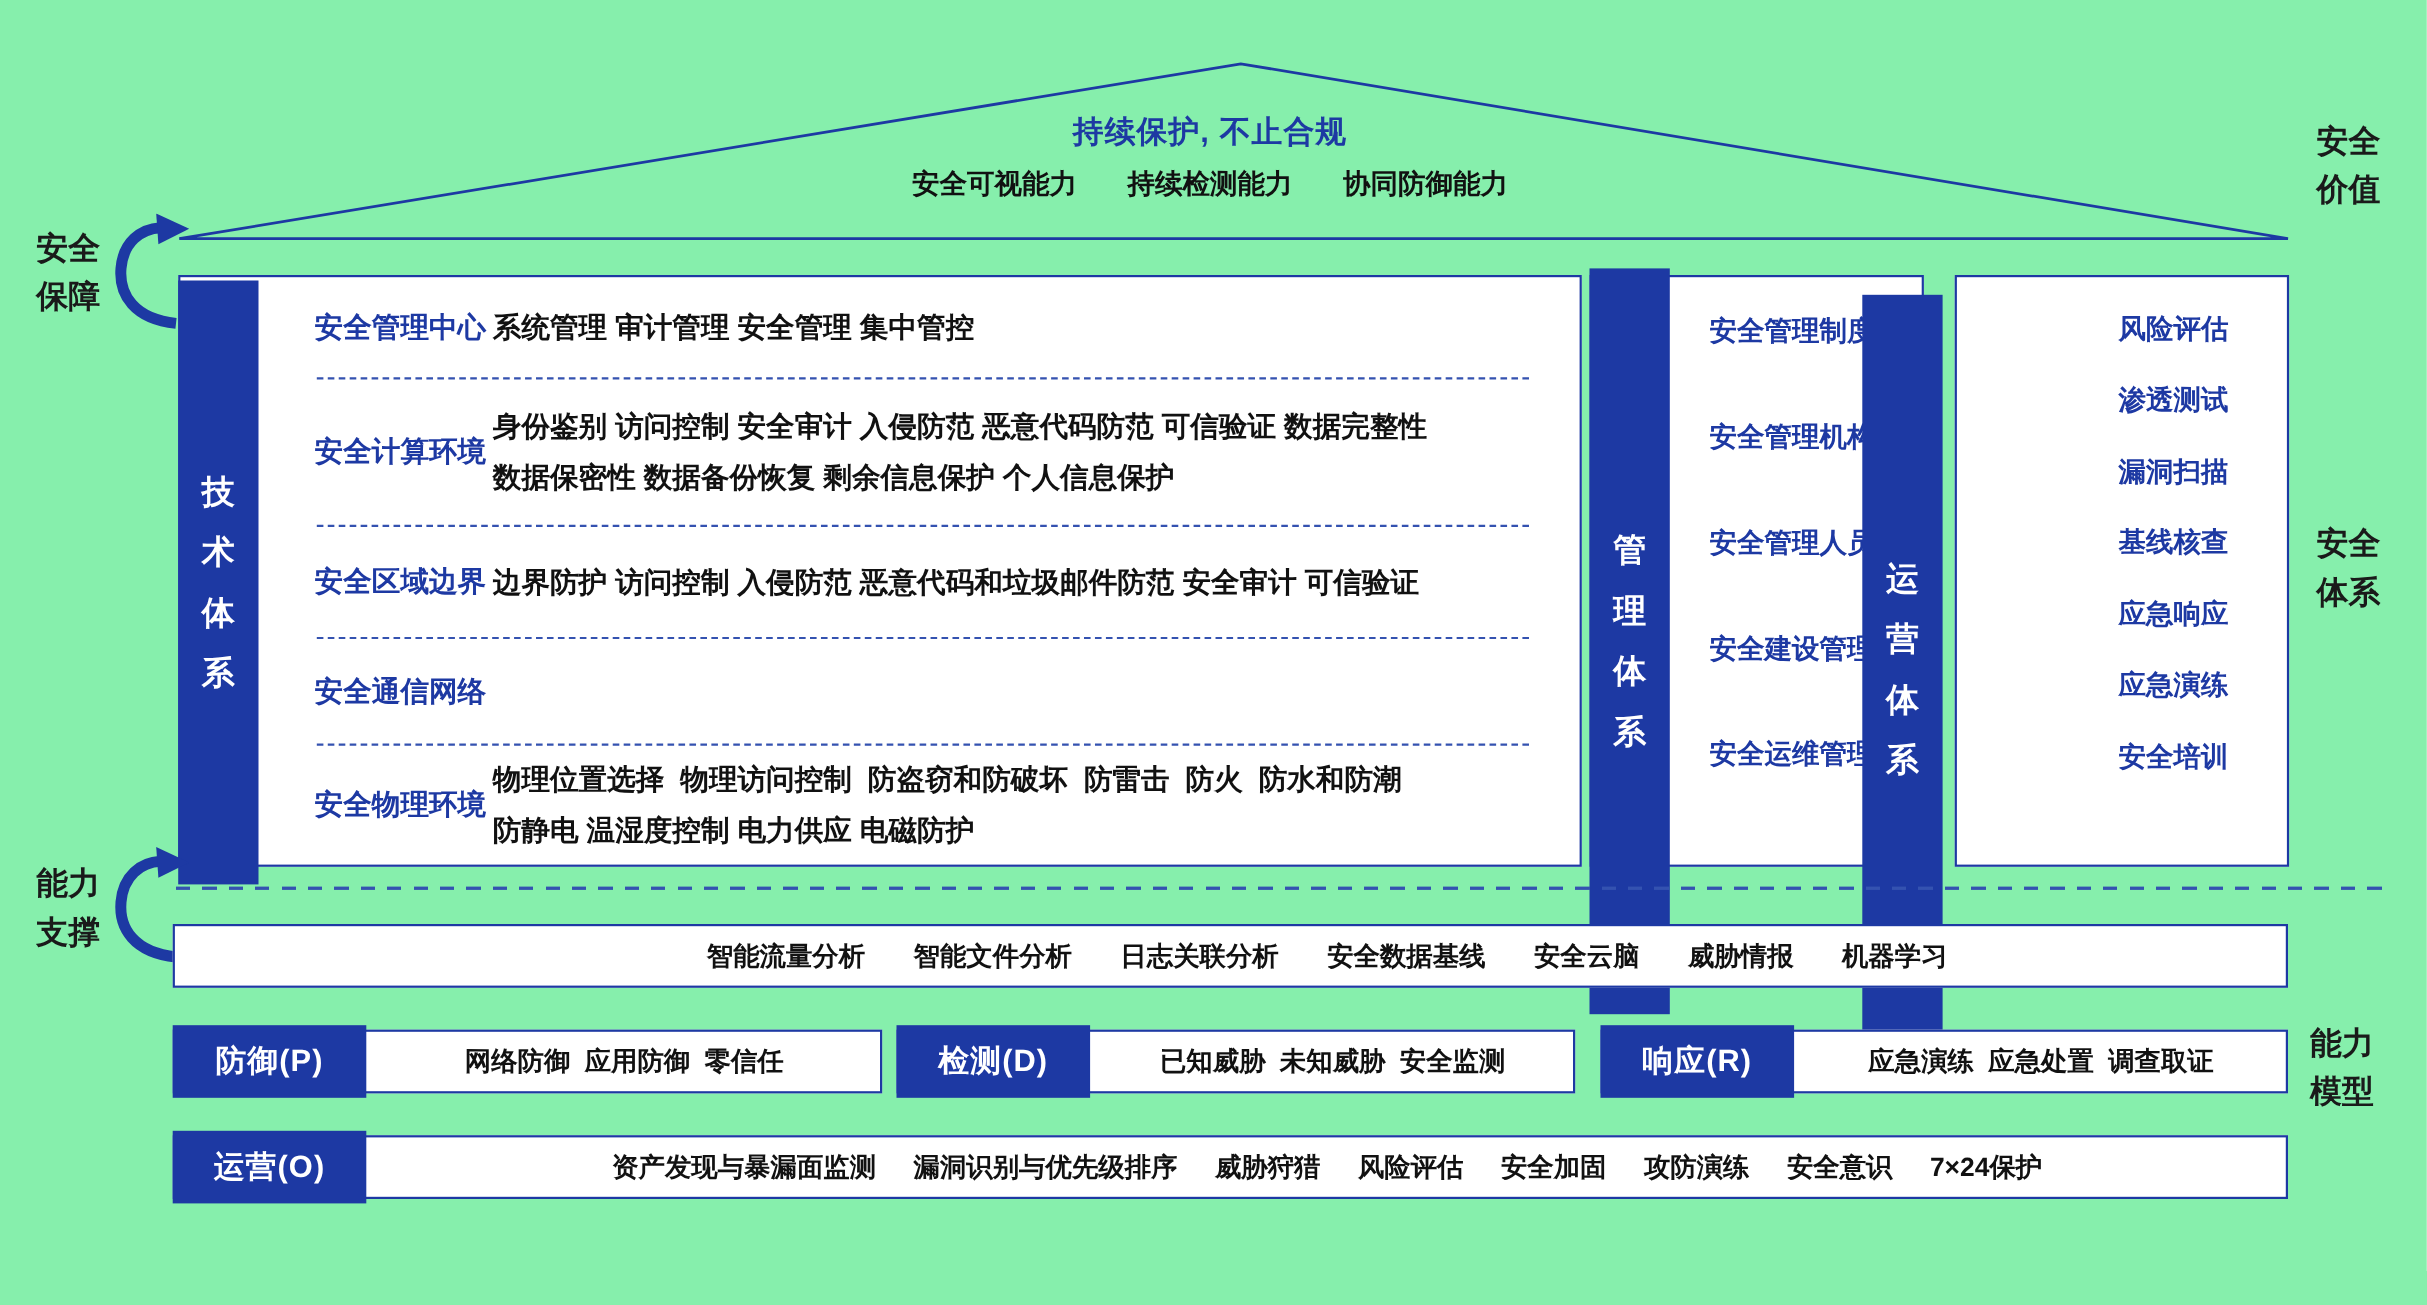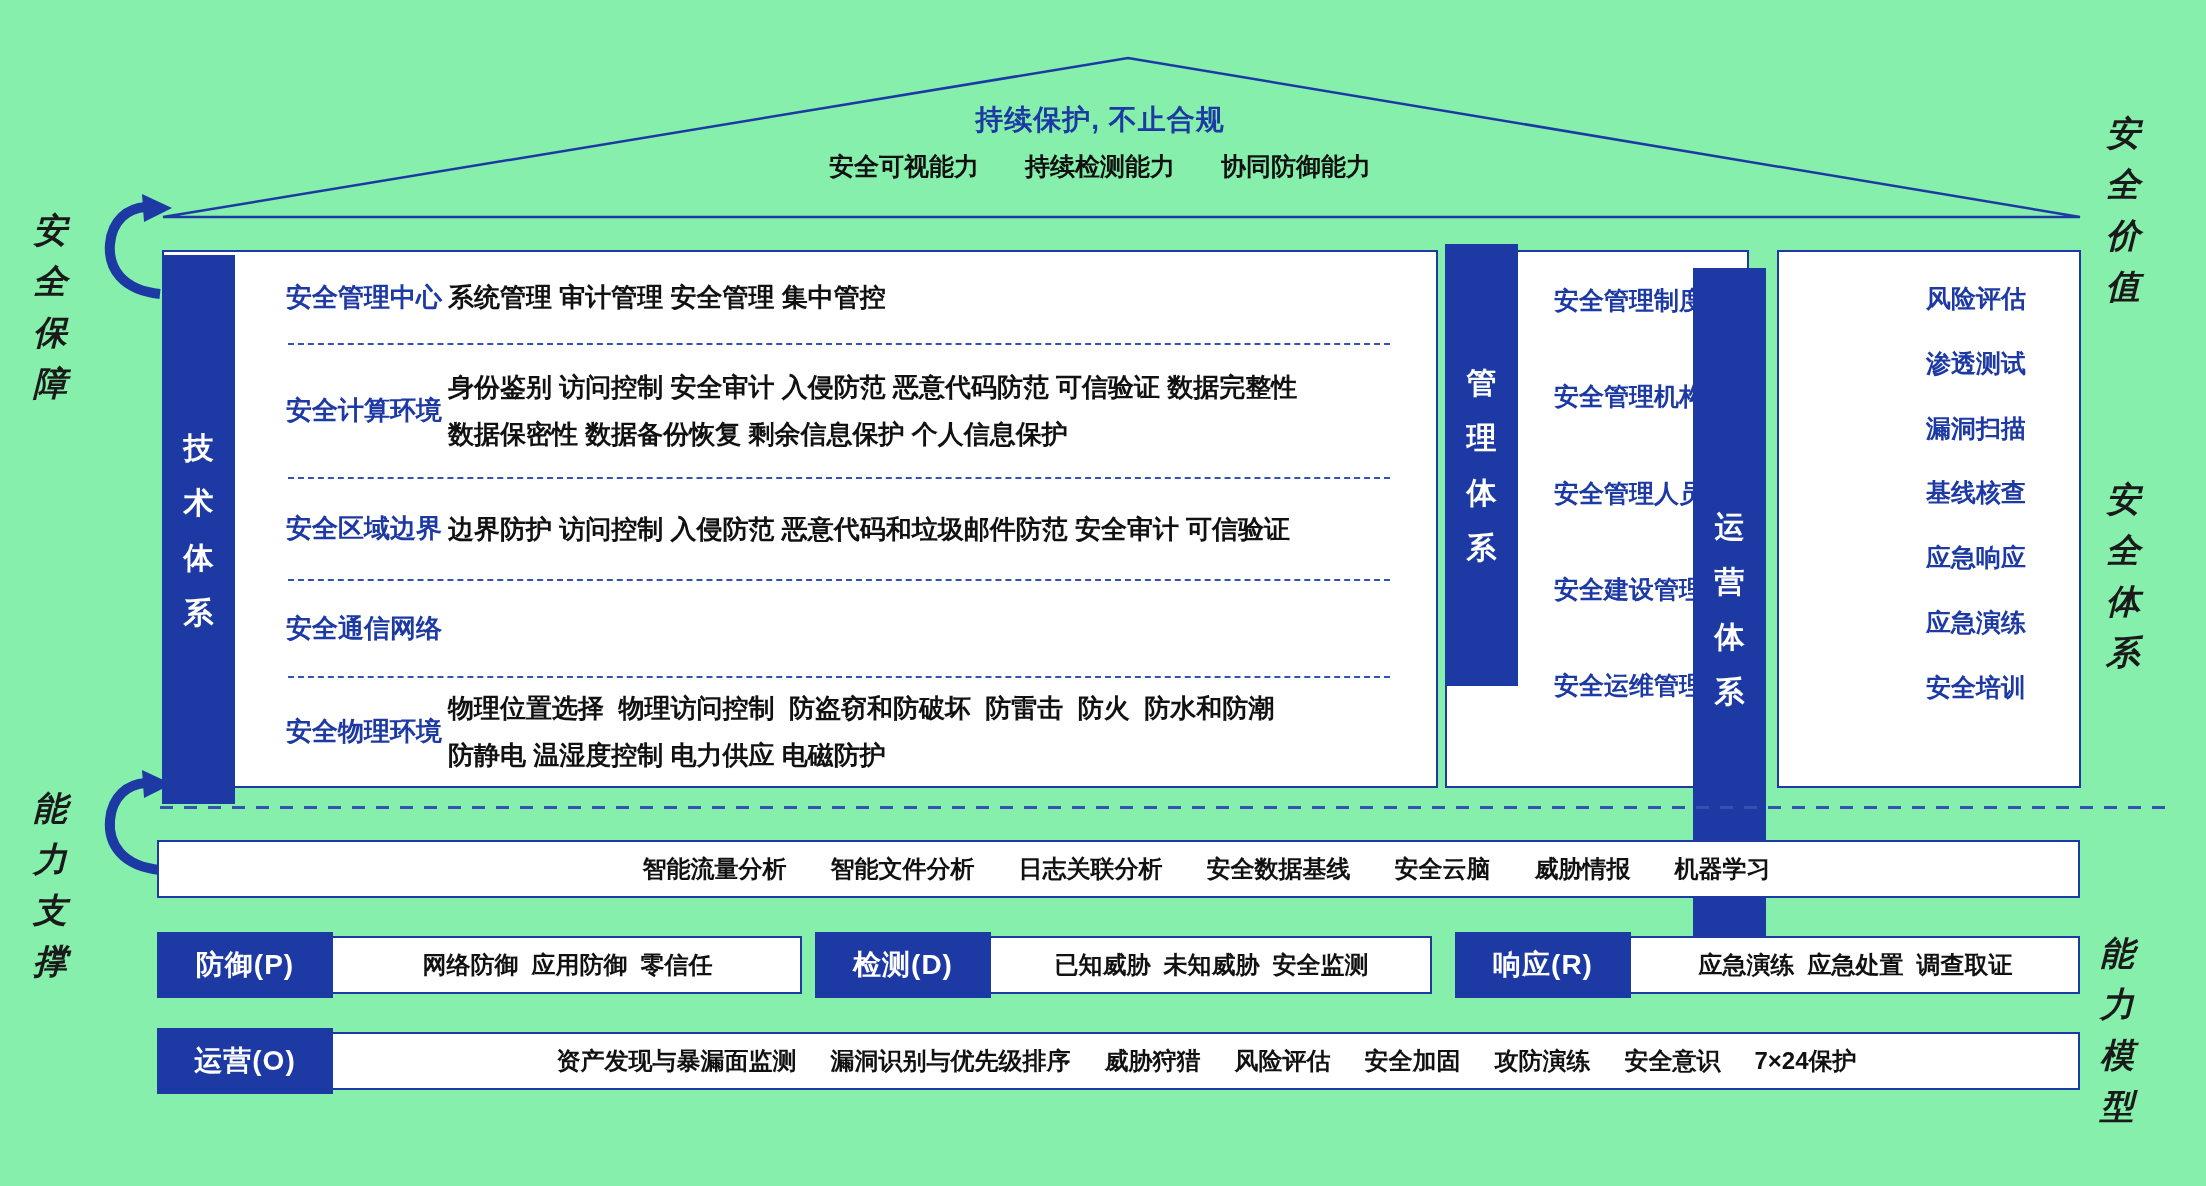--- a/index.html
+++ b/index.html
@@ -13,21 +13,21 @@
     position:relative;width:2206px;height:1186px;background:#86efac;
     font-family:"Liberation Sans","DejaVu Sans",sans-serif;font-weight:bold;color:var(--ink);
     overflow:hidden;
   }
   .abs{position:absolute;}
   
   .roof-svg{position:absolute;left:0;top:0;}
   .roof-title{left:700px;top:101px;width:800px;text-align:center;font-size:28px;color:var(--primary);letter-spacing:1px;}
   .roof-caps{left:650px;top:150px;width:900px;display:flex;justify-content:center;gap:46px;font-size:25px;}
   
-  .side-label{font-size:34px;line-height:1.5;width:58px;word-break:break-all;color:#1a1a1a;font-style:italic;}
+  .side-label{font-size:29px;line-height:1.5;width:58px;word-break:break-all;color:#1a1a1a;}
   .arrow-svg{position:absolute;}
   
   .main-box{border:2.5px solid var(--primary);background:#ffffff;}
   .vbar{background:var(--primary);display:flex;align-items:center;justify-content:center;}
   .vbar-title{width:34px;word-break:break-all;text-align:center;font-size:30px;line-height:55px;color:#ffffff;}
   
   .tech-rows{display:flex;flex-direction:column;}
   .tech-row{display:flex;align-items:center;padding:0 0 0 48px;}
   .tech-row-label{width:162px;flex:0 0 162px;color:var(--primary);font-size:26px;white-space:nowrap;}
   .tech-row-lines{display:flex;flex-direction:column;justify-content:center;gap:14px;}
@@ -99,21 +99,21 @@
     <div class="tech-row" style="flex:110 1 0;">
       <span class="tech-row-label">安全物理环境</span>
       <div class="tech-row-lines">
         <div class="tech-line">物理位置选择  物理访问控制  防盗窃和防破坏  防雷击  防火  防水和防潮</div>
         <div class="tech-line">防静电 温湿度控制 电力供应 电磁防护</div>
       </div>
     </div>
   </div>
 
   <div class="abs main-box" style="left:1445px;top:250px;width:304px;height:538px;"></div>
-  <div class="abs vbar" style="left:1445px;top:244px;width:73px;height:442px;">
+  <div class="abs vbar" style="left:1445px;top:244px;width:73px;height:678px;">
     <div class="vbar-title">管理体系</div>
   </div>
   <div class="abs sys-items" style="left:1520px;top:252px;width:226px;height:534px;padding:32px 0 84px 34px;">
     <div>安全管理制度</div>
     <div>安全管理机构</div>
     <div>安全管理人员</div>
     <div>安全建设管理</div>
     <div>安全运维管理</div>
   </div>
 

